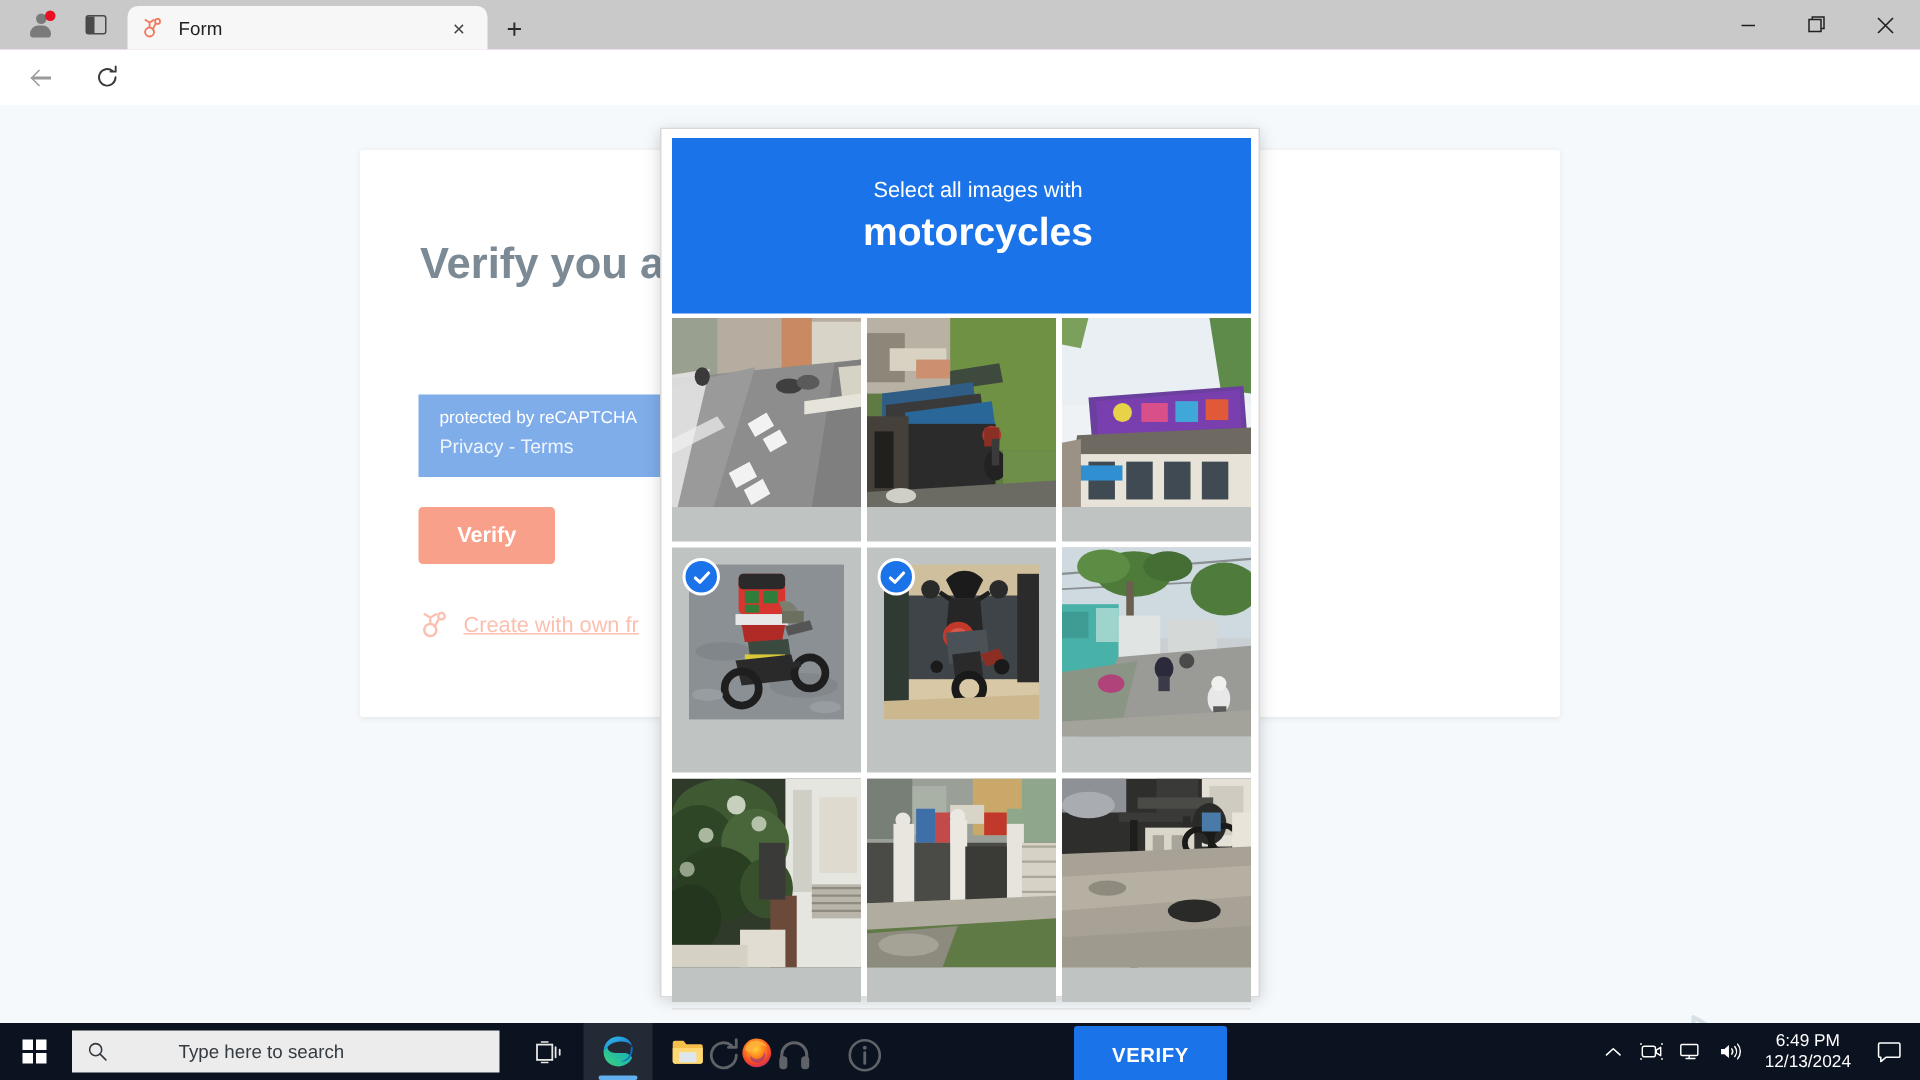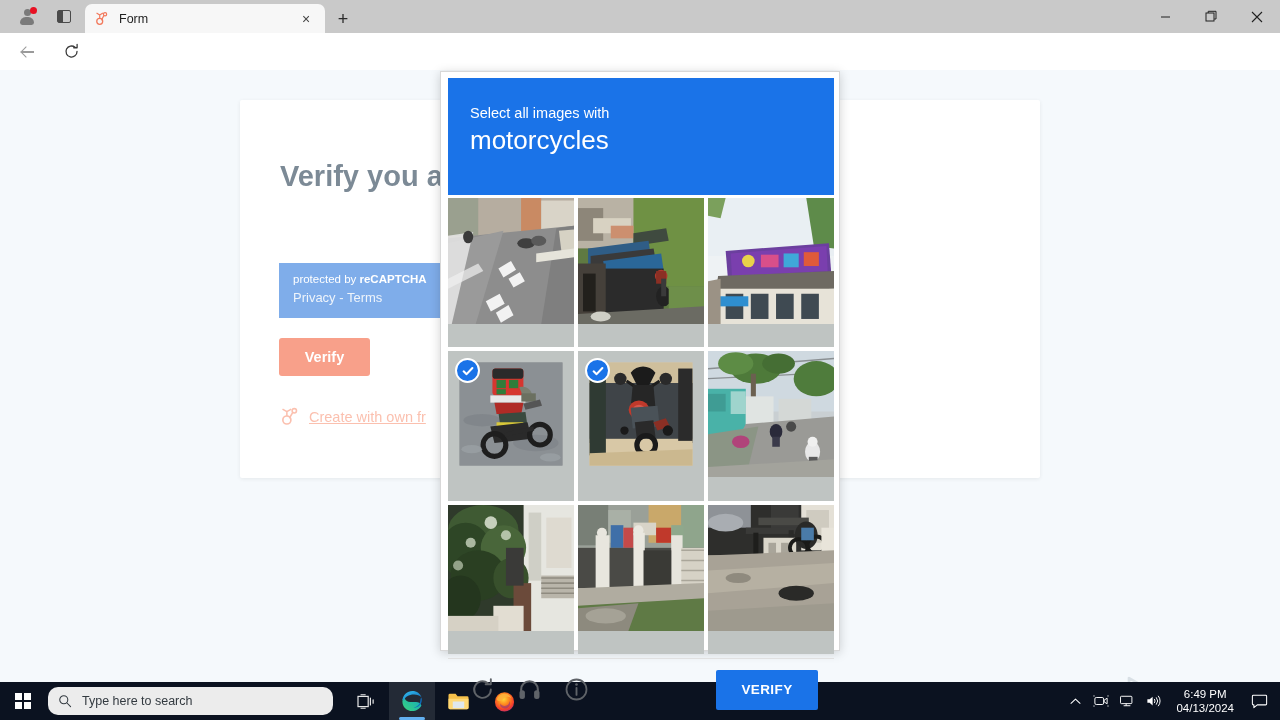--- a/index.html
+++ b/index.html
@@ -91,48 +91,49 @@
   }
   .form-title {
     position:absolute; left:40px; top:60px; width:560px;
     font-size:29px; font-weight:bold; color:#7c8a96; white-space:nowrap;
   }
   .recap-badge {
     position:absolute; left:39px; top:163px; width:215px; height:55px;
     background:#7fadea; padding:10px 14px 0 14px;
   }
   .recap-badge .l1 { font-size:11.5px; color:#ffffff; white-space:nowrap; }
-  .recap-badge .l1 b { font-weight:bold; }
+  .recap-badge .l1 b { font-weight:normal; }
   .recap-badge .l2 { font-size:13px; color:#eef4fb; margin-top:5px; white-space:nowrap; }
   .verify-btn {
     position:absolute; left:39px; top:238px; width:91px; height:38px;
     background:#f8a08a; border:none; border-radius:3px;
     color:#ffffff; font-size:14.5px; font-weight:bold;
     display:flex; align-items:center; justify-content:center;
   }
   .hs-link-row {
     position:absolute; left:39px; top:306px; display:flex; align-items:center;
   }
   .hs-sprocket { width:21px; height:21px; margin-right:9px; flex:0 0 auto; }
   .hs-link {
     font-size:14.5px; color:#fbc0af; text-decoration:underline; white-space:nowrap;
   }
 
   
   .captcha {
-    position:absolute; left:440px; top:71px; width:400px; height:580px;
+    position:absolute; left:440px; top:85px; width:400px; height:580px;
     background:#ffffff; border:1px solid #d8d8d8; box-shadow:0 2px 10px rgba(0,0,0,0.18);
     z-index:20;
+    text-align:center;
   }
   .cap-header {
     position:absolute; left:7px; top:6px; width:386px; height:117px;
     background:#1a73e8; padding:27px 0 0 22px;
   }
   .cap-h-sub { font-size:14.5px; color:#ffffff; font-weight:normal; }
-  .cap-h-main { font-size:26px; color:#ffffff; font-weight:normal; margin-top:4px; }
+  .cap-h-main { font-size:26px; color:#ffffff; font-weight:bold; margin-top:4px; }
 
   .cap-grid {
     position:absolute; left:7px; top:126px; width:386px; height:456px;
     display:grid; grid-template-columns:repeat(3,1fr); grid-template-rows:repeat(3,1fr);
     gap:4px;
   }
   .cap-tile { position:relative; overflow:hidden; background:#bfc4c2; }
   .cap-tile .img { position:absolute; inset:0; transition:transform .15s; }
   .cap-tile.selected .img { transform:scale(0.82); }
   .cap-check {
@@ -167,22 +168,22 @@
 
   
   .taskbar {
     position:absolute; left:0; top:682px; width:1280px; height:38px;
     background:#0b1220; display:flex; align-items:center;
   }
   .tk-start { width:46px; height:38px; display:flex; align-items:center; justify-content:center; }
   .win-logo { width:16px; height:16px; display:grid; grid-template-columns:1fr 1fr; grid-template-rows:1fr 1fr; gap:2px; }
   .win-logo i { background:#ffffff; display:block; }
   .tk-search {
-    width:285px; height:28px; background:#ececec; border-radius:10px;
-    display:flex; align-items:center; padding:0 10px; margin-left:2px;
+    width:285px; height:28px; background:#ececec; border-radius:0;
+    display:flex; align-items:center; padding:0 10px; margin-left:2px;gap:37px;
   }
   .tk-search .mag { width:14px; height:14px; margin-right:10px; flex:0 0 auto; }
   .tk-search .ph { font-size:12.5px; color:#333a40; white-space:nowrap; }
   .tk-app { width:46px; height:38px; display:flex; align-items:center; justify-content:center; position:relative; }
   .tk-app.active { background:rgba(255,255,255,0.10); }
   .tk-app.active:after { content:""; position:absolute; bottom:0; left:10px; right:10px; height:3px; background:#62b0f0; border-radius:2px; }
   .tray { margin-left:auto; display:flex; align-items:center; height:38px; padding-right:6px; }
   .tray-icon { width:26px; height:38px; display:flex; align-items:center; justify-content:center; color:#ffffff; font-size:12px; }
   .clock { color:#ffffff; font-size:11.5px; line-height:14px; text-align:center; padding:0 10px; }
   .notif { width:30px; height:38px; display:flex; align-items:center; justify-content:center; }
@@ -743,21 +744,21 @@
     <div class="tray-icon">
       <svg width="17" height="14" viewBox="0 0 18 16">
         <path d="M2 6 H4.6 L8 3 V13 L4.6 10 H2 Z" fill="#ffffff"></path>
         <path d="M10.2 6 A3.4 3.4 0 0 1 10.2 10" fill="none" stroke="#ffffff" stroke-width="1.1" stroke-linecap="round"></path>
         <path d="M12.4 4.2 A6 6 0 0 1 12.4 11.8" fill="none" stroke="#ffffff" stroke-width="1.1" stroke-linecap="round"></path>
         <path d="M14.6 2.4 A8.6 8.6 0 0 1 14.6 13.6" fill="none" stroke="#ffffff" stroke-width="1.1" stroke-linecap="round"></path>
       </svg>
     </div>
     <div class="clock">
       <div>6:49 PM</div>
-      <div>04/13/2024</div>
+      <div>12/13/2024</div>
     </div>
     <div class="notif">
       <svg width="17" height="15" viewBox="0 0 18 16">
         <path d="M1.4 2.4 A1 1 0 0 1 2.4 1.4 H15.6 A1 1 0 0 1 16.6 2.4 V10.6 A1 1 0 0 1 15.6 11.6 H6.6 L3 14.6 V11.6 H2.4 A1 1 0 0 1 1.4 10.6 Z" fill="none" stroke="#ffffff" stroke-width="1.1" stroke-linejoin="round"></path>
       </svg>
     </div>
   </div>
 </div>
 
 </body></html>

